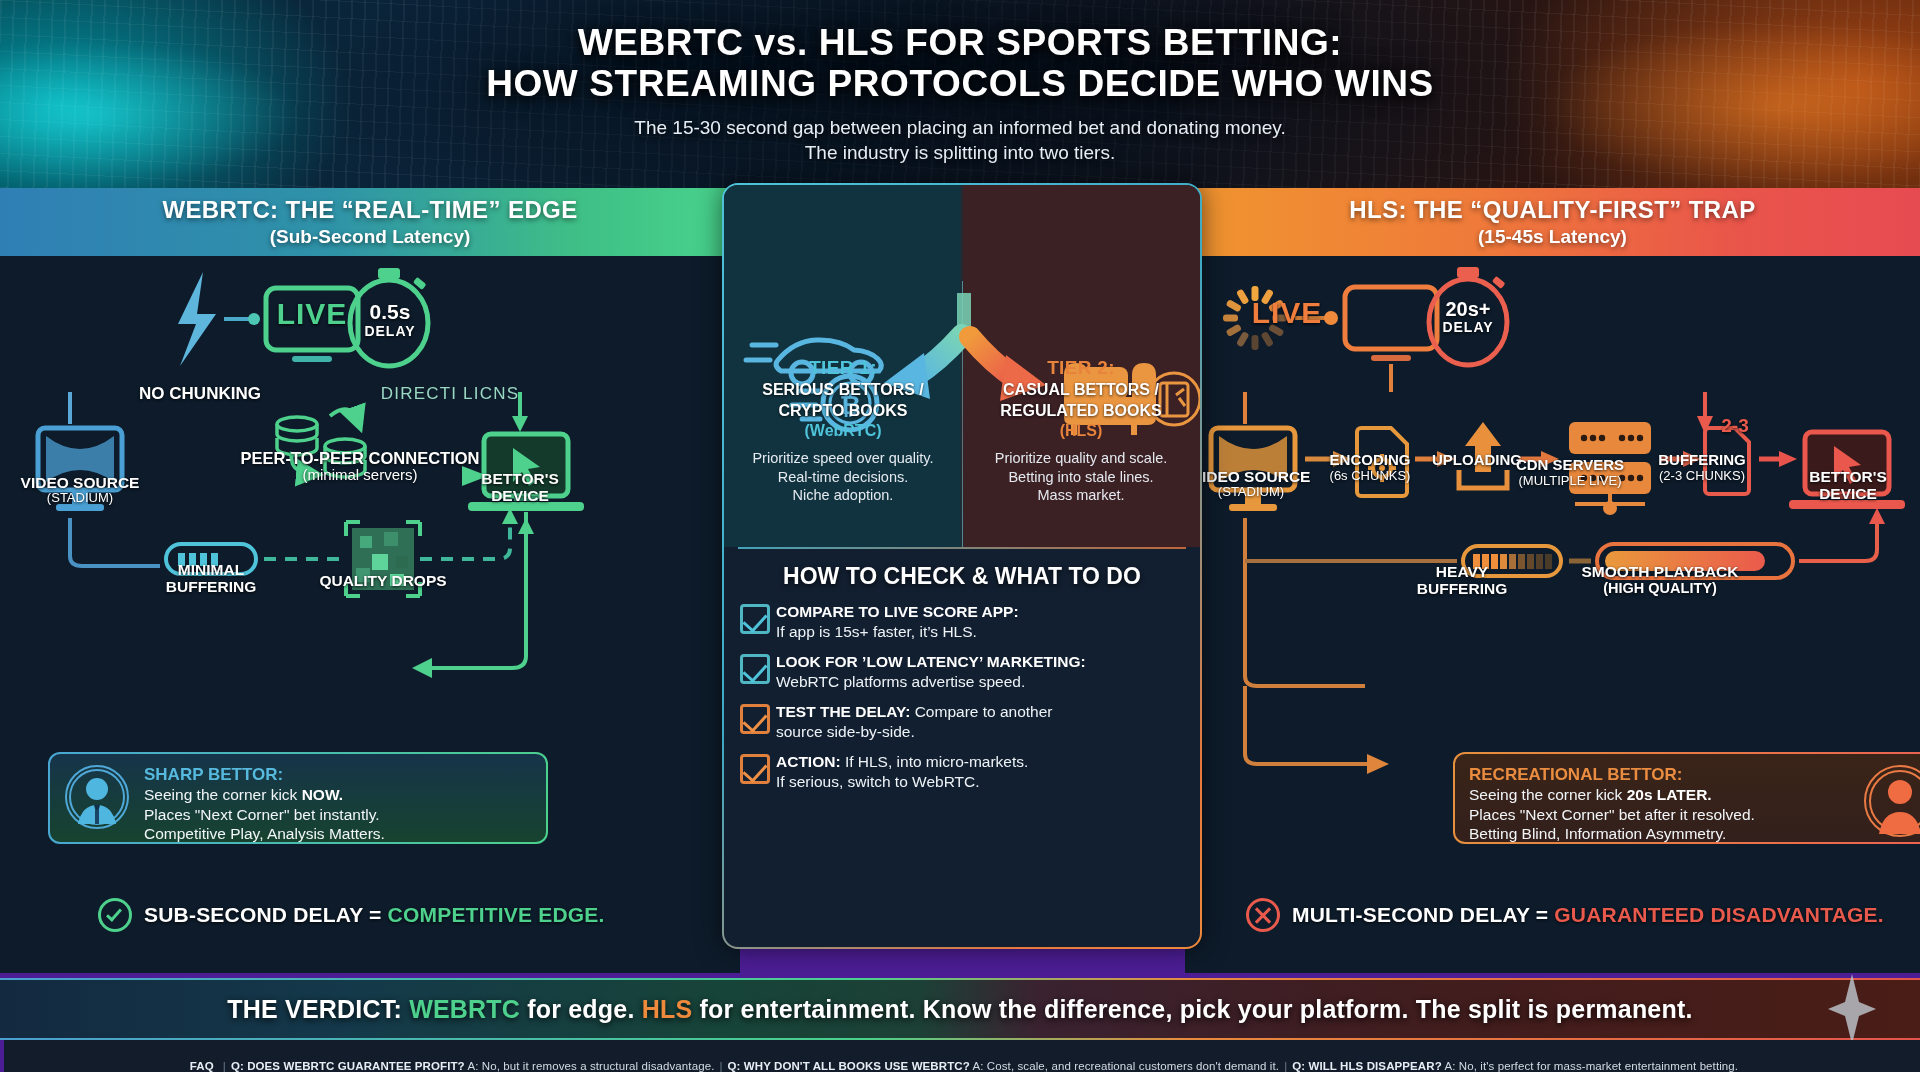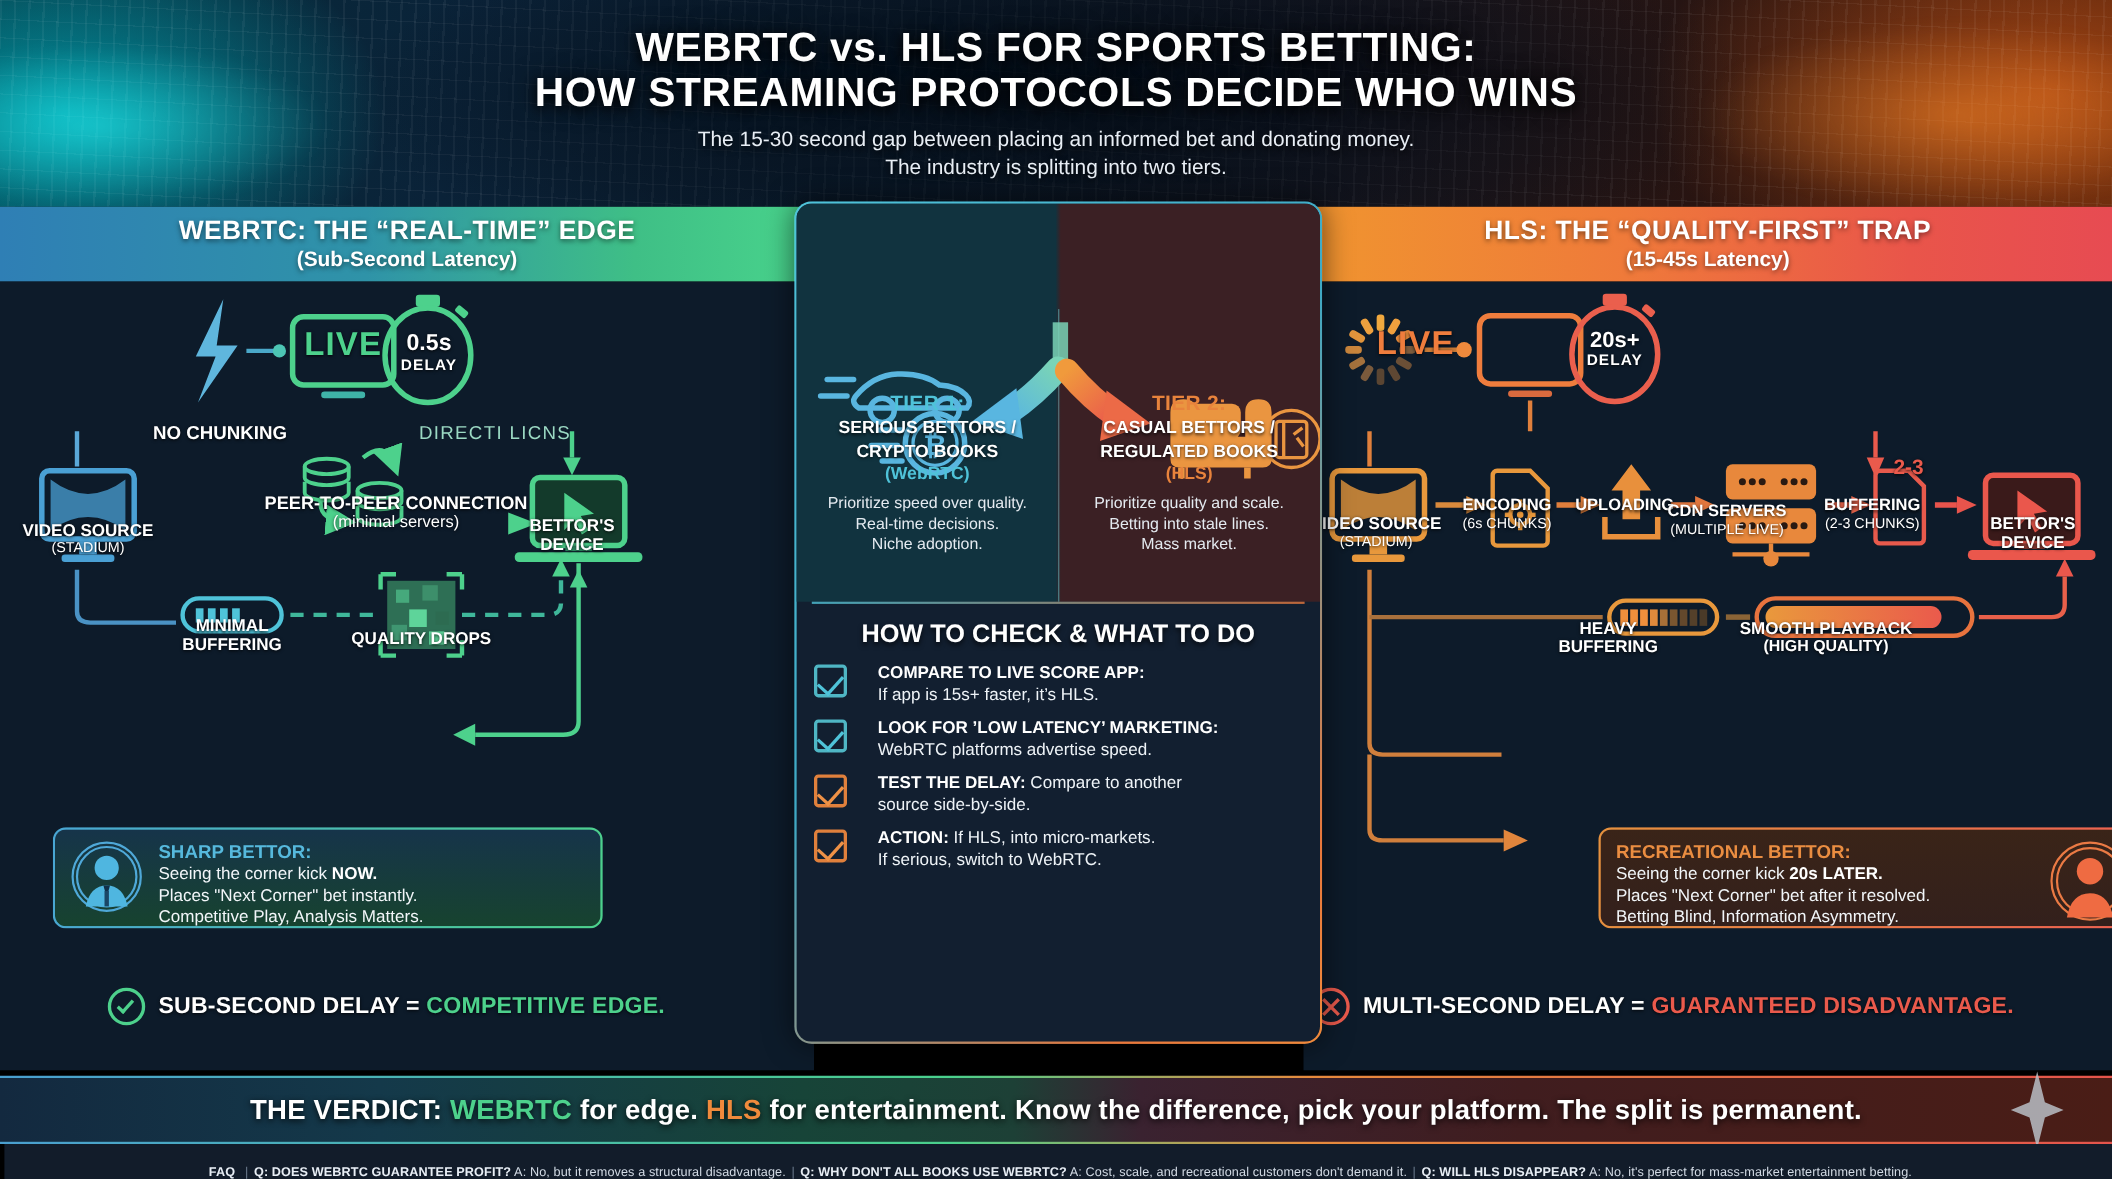--- a/index.html
+++ b/index.html
@@ -4,21 +4,21 @@
 <style>
   * { box-sizing: border-box; margin: 0; padding: 0; }
   html, body {
     width: 1920px; height: 1072px;
     background: #0b1624;
     font-family: "Liberation Sans", sans-serif;
     overflow: hidden;
   }
   #root {
     position: relative; width: 1920px; height: 1072px;
-    background: #000000;
+    background: #4c1d95;
   }
 
   
   .header {
     position: absolute; left: 0; top: 0; width: 1920px; height: 188px;
     overflow: hidden;
     background:
       radial-gradient(ellipse 420px 260px at 3% 55%, rgba(0,230,240,.55), rgba(0,180,200,0) 70%),
       radial-gradient(ellipse 520px 300px at 97% 45%, rgba(255,110,30,.55), rgba(255,110,30,0) 70%),
       linear-gradient(100deg, #06303e 0%, #0a2238 22%, #0a1a2b 45%, #14151f 62%, #2a1410 82%, #3a1608 100%);
@@ -109,21 +109,21 @@
   .tier-name { color:#fff; font-weight:700; font-size: 16px; line-height: 1.18; margin-top: 2px;
     text-shadow: 0 1px 3px rgba(0,0,0,.7); }
   .tier-proto { font-weight:700; font-size: 16px; margin-top: 1px; }
   .tier-proto.t1c { color:#4fc3d9; }
   .tier-proto.t2c { color:#e8833c; }
   .tier-desc { color:#e4eaf0; font-size: 14.5px; line-height: 1.3; margin-top: 9px; }
 
   .center-bottom { padding: 14px 16px 0; position: relative; }
   .center-bottom-title { color:#fff; font-weight:700; font-size: 23px; text-align:center;
     text-shadow: 0 2px 5px rgba(0,0,0,.7); margin-bottom: 12px; }
-  .check-item { display: flex; gap: 28px; margin-bottom: 11px; align-items: flex-start; }
+  .check-item { display: flex; gap: 6px; margin-bottom: 11px; align-items: flex-start; }
   .cbox { width: 30px; height: 30px; flex: 0 0 30px; border-radius: 4px; position: relative;
     border: 3px solid #4fb6c4; margin-top: 2px; }
   .cbox.orange { border-color: #e0803c; }
   .cbox::after {
     content: ""; position: absolute; left: 5px; top: 2px; width: 11px; height: 19px;
     border-right: 3.5px solid #4fc3d9; border-bottom: 3.5px solid #4fc3d9;
     transform: rotate(42deg);
   }
   .cbox.orange::after { border-right-color:#ee9146; border-bottom-color:#ee9146; }
   .check-text { color:#eef3f7; font-size: 15.5px; line-height: 1.26; }
@@ -569,21 +569,21 @@
       <div>Betting Blind, Information Asymmetry.</div>
     </div>
     <svg width="74" height="74" viewBox="0 0 74 74">
       <circle cx="37" cy="37" r="35" fill="none" stroke="#ea7a44" stroke-width="2"></circle>
       <circle cx="37" cy="37" r="30" fill="none" stroke="#ea7a44" stroke-width="2"></circle>
       <circle cx="37" cy="28" r="12" fill="#ef6b42"></circle>
       <path d="M16,70 Q20,48 37,48 Q54,48 58,70 Z" fill="#ef6b42"></path>
     </svg>
   </div>
 
-  <div class="vline" style="left:1193px;top:898px;">
+  <div class="vline" style="left:1246px;top:898px;">
     <div class="vcircle red">
         <div class="x1"></div>
         <div class="x2"></div>
       </div>
     <div class="vtxt">
       <span>MULTI-SECOND DELAY = </span><span class="hi-red">GUARANTEED DISADVANTAGE.</span>
     </div>
   </div>
 
   <div class="center">

